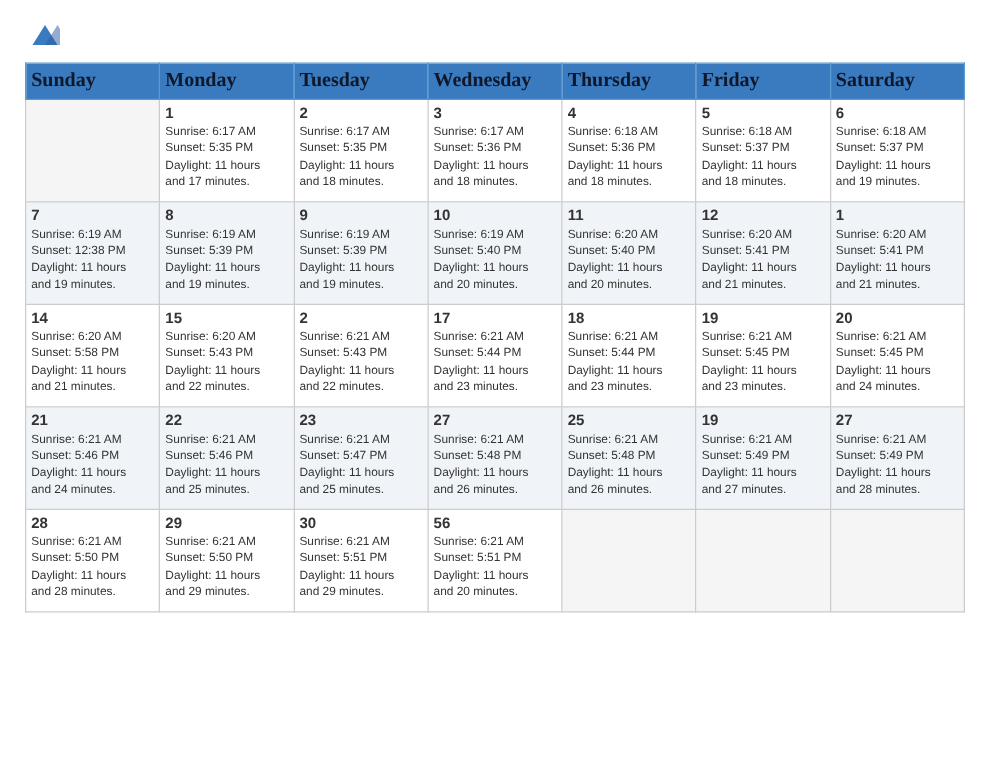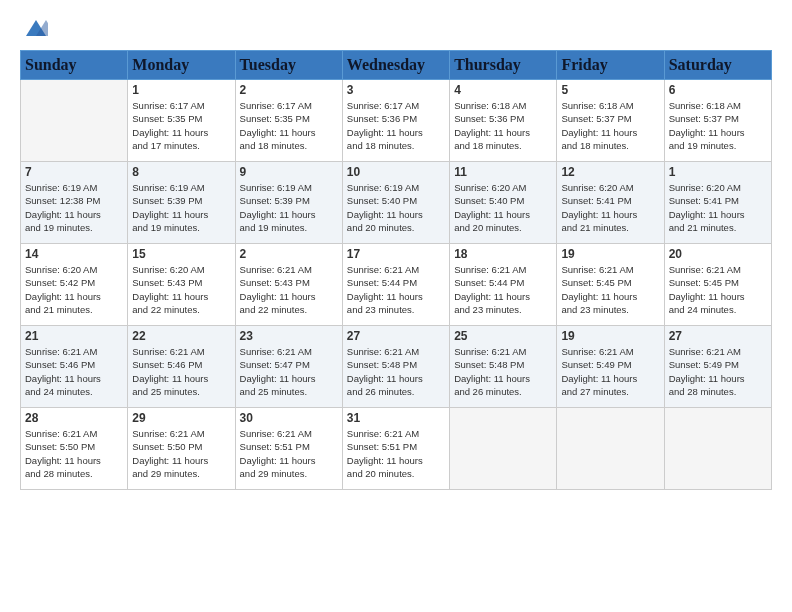--- a/index.html
+++ b/index.html
@@ -226,21 +226,21 @@
             <span class="cell-line">Sunrise: 6:20 AM</span>
             <span class="cell-line">Sunset: 5:41 PM</span>
             <span class="cell-line">Daylight: 11 hours</span>
             <span class="cell-line">and 21 minutes.</span>
           </td>
         </tr>
         <tr>
           <td>
             <span class="day-number">14</span>
             <span class="cell-line">Sunrise: 6:20 AM</span>
-            <span class="cell-line">Sunset: 5:42 PM</span>
+            <span class="cell-line">Sunset: 5:58 PM</span>
             <span class="cell-line">Daylight: 11 hours</span>
             <span class="cell-line">and 21 minutes.</span>
           </td>
           <td>
             <span class="day-number">15</span>
             <span class="cell-line">Sunrise: 6:20 AM</span>
             <span class="cell-line">Sunset: 5:43 PM</span>
             <span class="cell-line">Daylight: 11 hours</span>
             <span class="cell-line">and 22 minutes.</span>
           </td>
@@ -347,21 +347,21 @@
             <span class="cell-line">and 29 minutes.</span>
           </td>
           <td>
             <span class="day-number">30</span>
             <span class="cell-line">Sunrise: 6:21 AM</span>
             <span class="cell-line">Sunset: 5:51 PM</span>
             <span class="cell-line">Daylight: 11 hours</span>
             <span class="cell-line">and 29 minutes.</span>
           </td>
           <td>
-            <span class="day-number">31</span>
+            <span class="day-number">56</span>
             <span class="cell-line">Sunrise: 6:21 AM</span>
             <span class="cell-line">Sunset: 5:51 PM</span>
             <span class="cell-line">Daylight: 11 hours</span>
             <span class="cell-line">and 20 minutes.</span>
           </td>
           <td class="empty"></td>
           <td class="empty"></td>
           <td class="empty"></td>
         </tr>
       </tbody>

